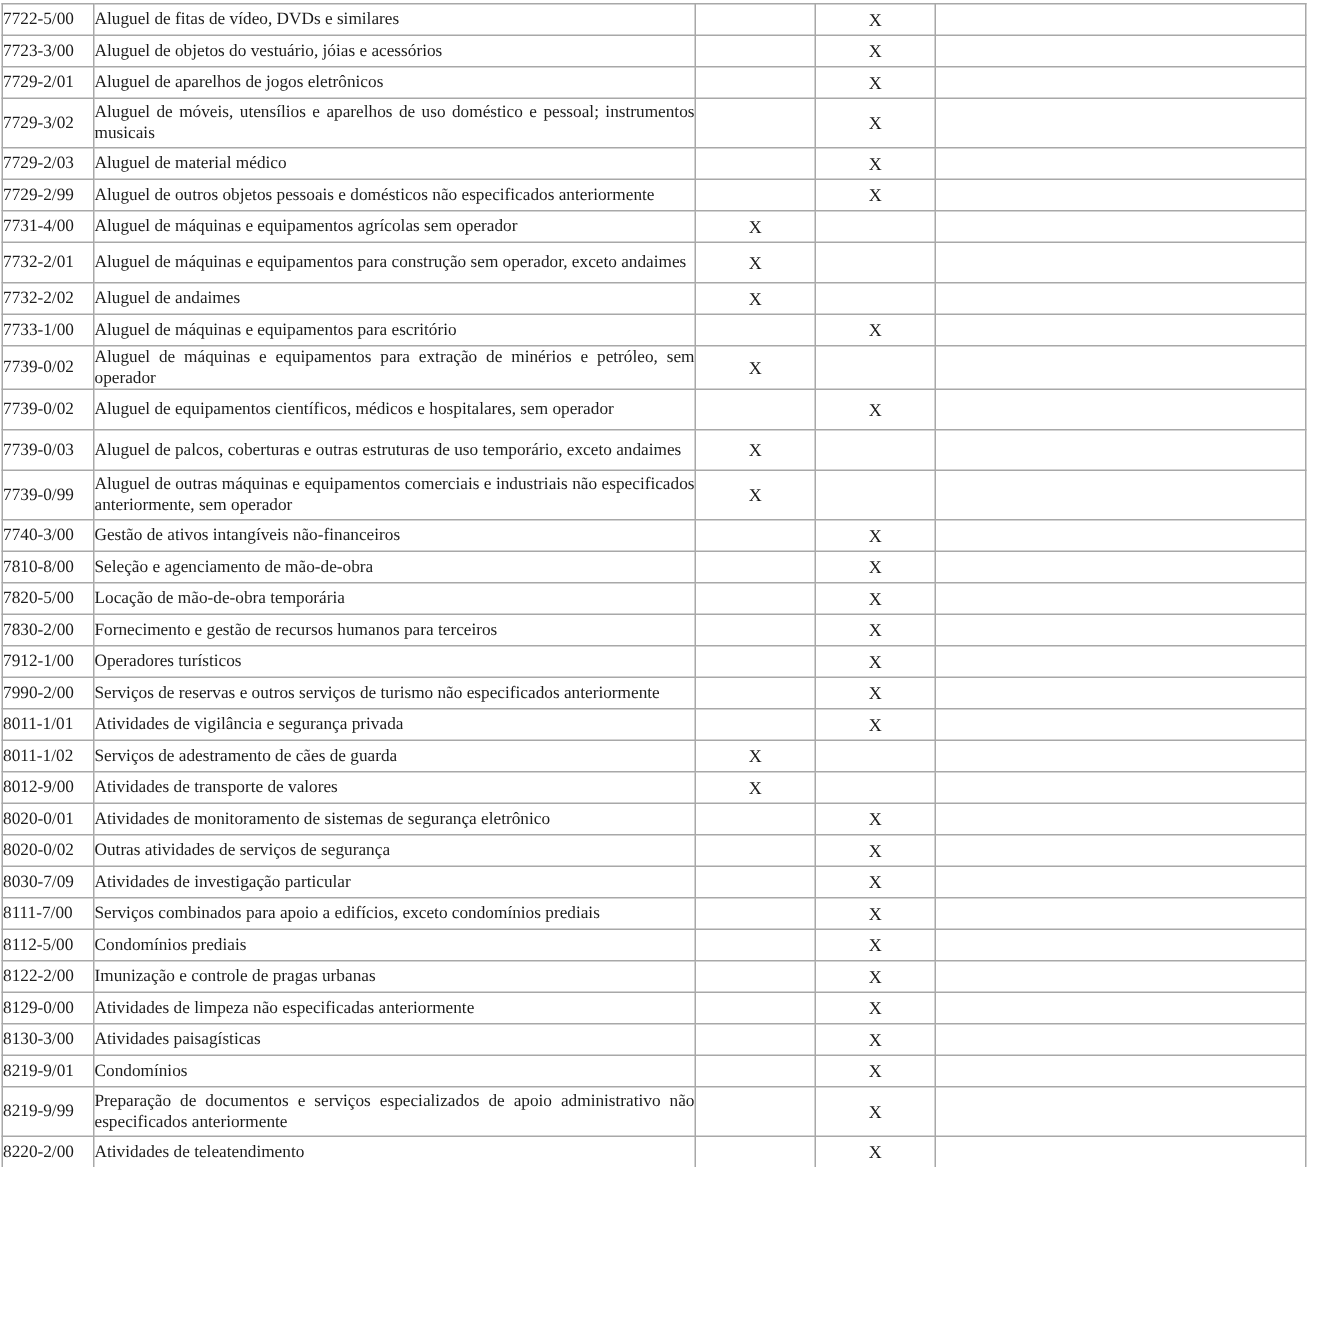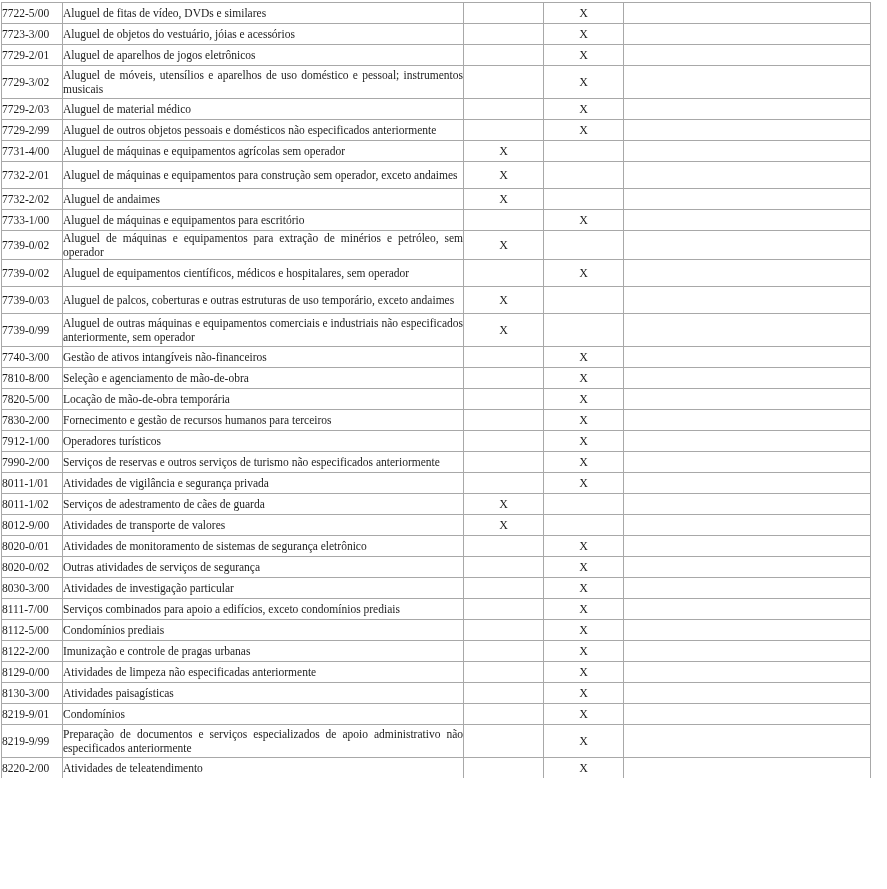--- a/index.html
+++ b/index.html
@@ -236,21 +236,21 @@
           <td class="mark"></td>
         </tr>
         <tr class="r-normal">
           <td class="code">8020-0/02</td>
           <td class="desc">Outras atividades de serviços de segurança</td>
           <td class="mark"></td>
           <td class="mark">X</td>
           <td class="mark"></td>
         </tr>
         <tr class="r-normal">
-          <td class="code">8030-3/00</td>
+          <td class="code">8030-7/09</td>
           <td class="desc">Atividades de investigação particular</td>
           <td class="mark"></td>
           <td class="mark">X</td>
           <td class="mark"></td>
         </tr>
         <tr class="r-normal">
           <td class="code">8111-7/00</td>
           <td class="desc">Serviços combinados para apoio a edifícios, exceto condomínios prediais</td>
           <td class="mark"></td>
           <td class="mark">X</td>

